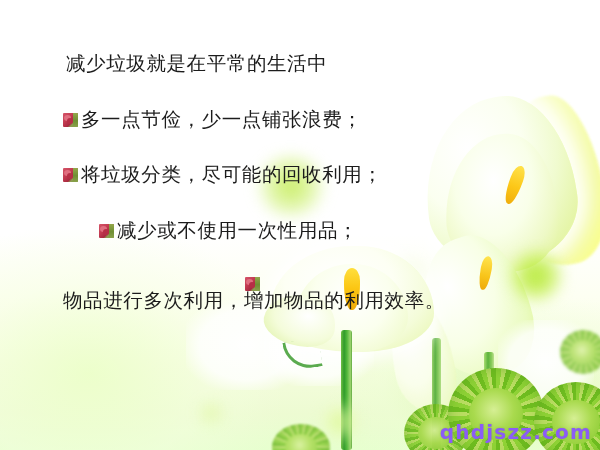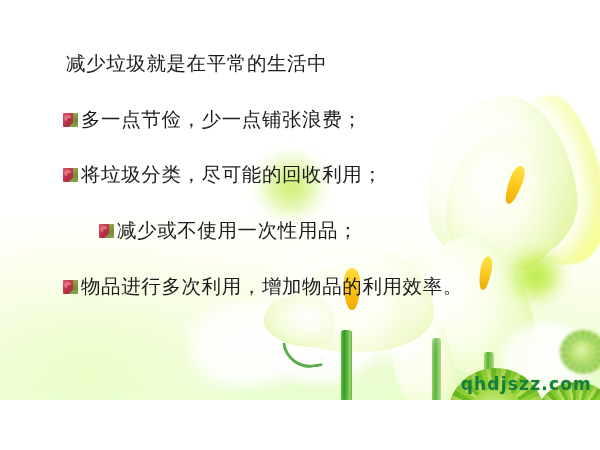--- a/index.html
+++ b/index.html
@@ -3,21 +3,21 @@
 <meta charset="utf-8">
 <style>
   html, body {
     margin: 0;
     padding: 0;
     background: #ffffff;
   }
   #slide {
     position: relative;
     width: 600px;
-    height: 400px;
+    height: 450px;
     overflow: hidden;
     font-family: "Liberation Serif", "DejaVu Serif", serif;
     background: #ffffff;
   }
 
   
   .bg-base {
     position: absolute;
     inset: 0;
     background:
@@ -233,21 +233,21 @@
     color: #1c1c1c;
     font-size: 19.5px;
     line-height: 1;
     letter-spacing: 0.6px;
     white-space: nowrap;
   }
   .line-title { left: 66px; top: 54px; }
   .line-b1 { left: 63px; top: 110px; text-align: center; }
   .line-b2 { left: 63px; top: 165px; text-align: right; }
   .line-b3 { left: 63px; top: 221px; padding-left: 36px; }
-  .line-b4 { left: 63px; top: 277px; }
+  .line-b4 { left: 63px; top: 277px; flex-direction: column; }
 
   .bullet-icon {
     width: 15px;
     height: 14px;
     margin-right: 3px;
     flex: 0 0 auto;
     position: relative;
     border-radius: 1px;
     overflow: hidden;
     background: linear-gradient(135deg, #d6566a 0%, #c23a50 38%, #a82a40 62%, #8e9c52 72%, #7f9a3e 100%);
@@ -265,23 +265,23 @@
     background: linear-gradient(to bottom, #93a84a 0%, #6f8f33 55%, #8aa24a 100%);
   }
 
   .line-text { display: inline-block; }
 
   
   .watermark {
     position: absolute;
     right: 8px;
     bottom: 6px;
-    color: #15803d;
+    color: #8b5cf6;
     font-family: "DejaVu Sans", sans-serif;
-    font-size: 17px;
+    font-size: 20px;
     font-weight: bold;
     letter-spacing: 1.2px;
     text-shadow: 0 0 2px rgba(120,170,60,0.6);
   }
 </style>
 </head>
 <body>
 
 <div id="slide">
 

